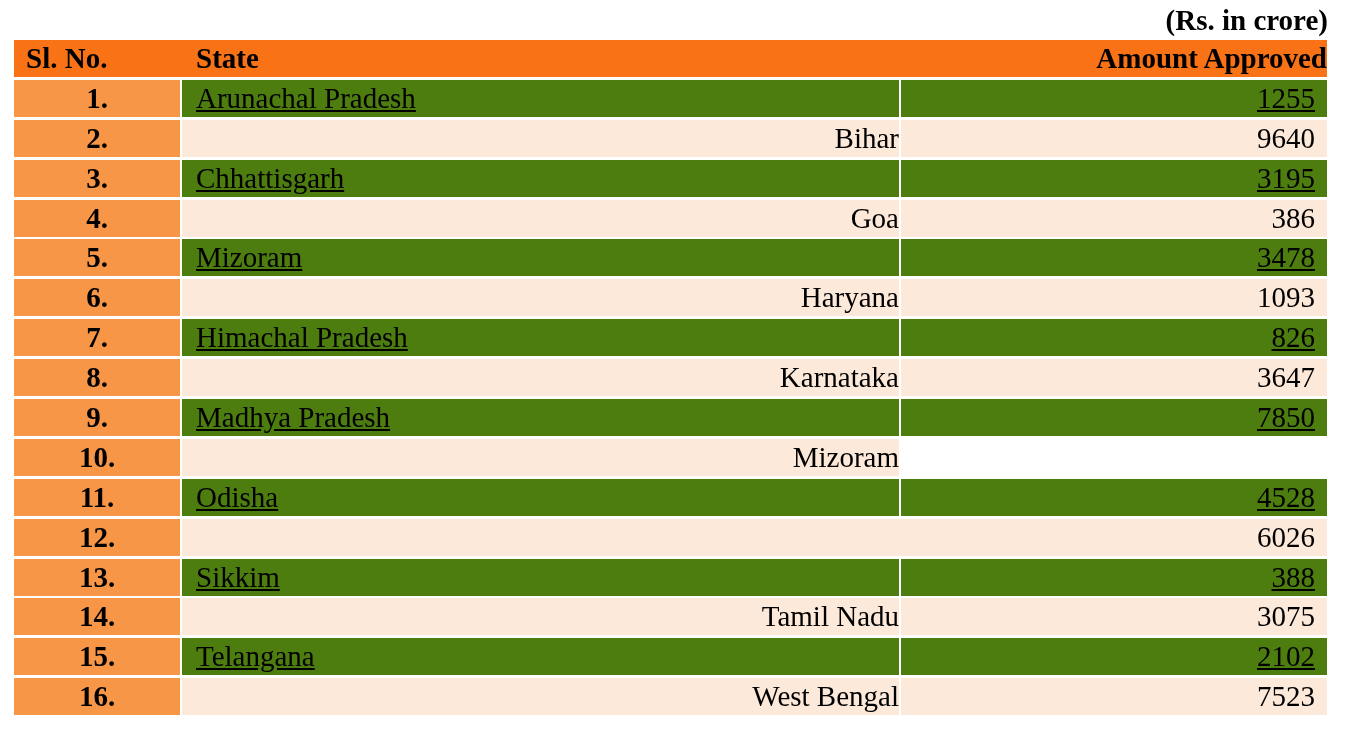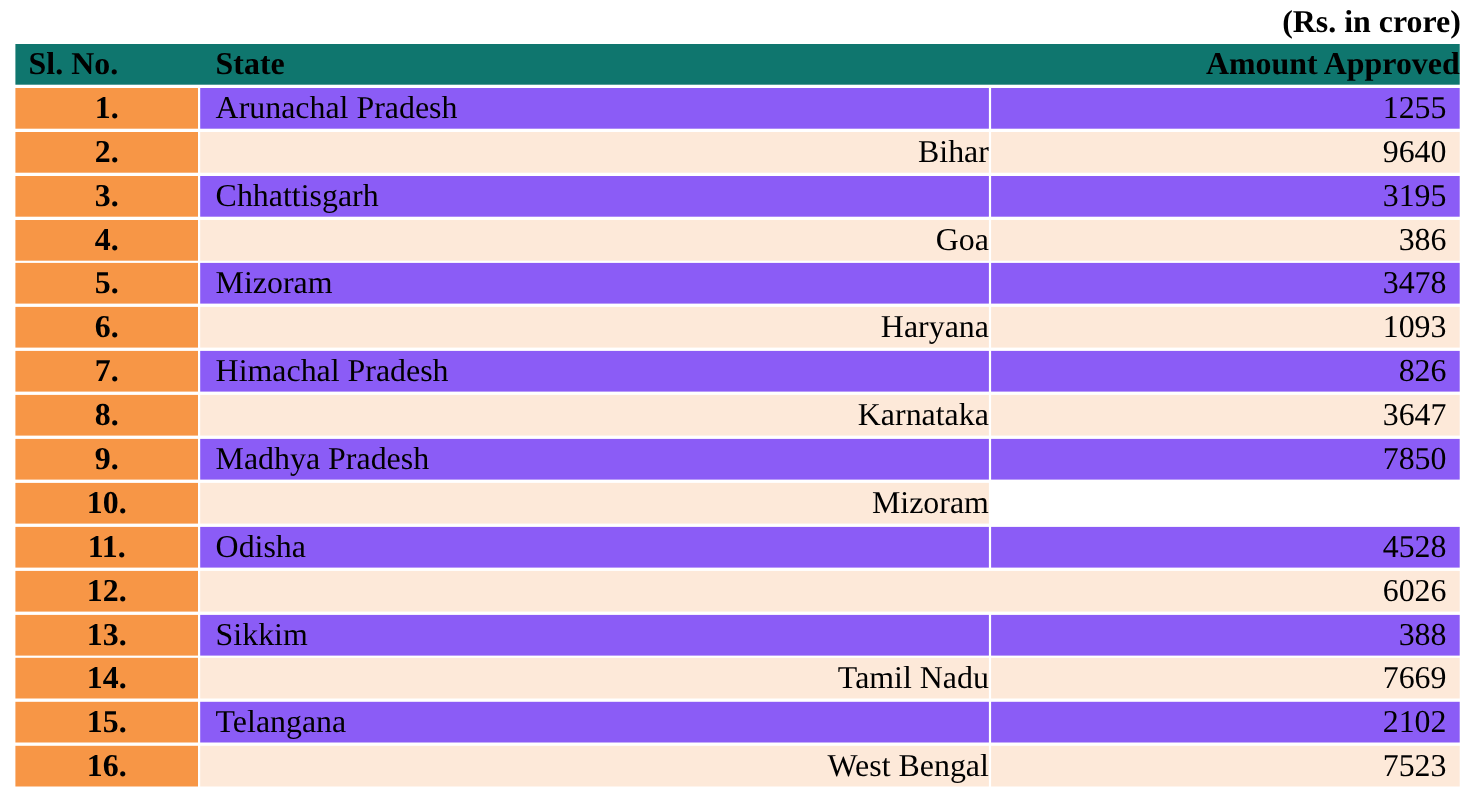--- a/index.html
+++ b/index.html
@@ -27,21 +27,21 @@
   }
   .table {
     position: absolute;
     left: 14px;
     top: 40px;
     width: 1313px;
   }
   .header {
     display: flex;
     height: 37px;
-    background: #0f766e;
+    background: #f97316;
     align-items: center;
     font-weight: bold;
     font-size: 29px;
   }
   .header .c1 { width: 166px; padding-left: 12px; box-sizing: border-box; }
   .header .c2 { width: 719px; padding-left: 16px; box-sizing: border-box; }
   .header .c3 { flex: 1; padding-left: 15px; box-sizing: border-box; text-align: right; }
   .row {
     display: flex;
     height: 37px;
@@ -63,21 +63,21 @@
     line-height: 37px;
   }
   .row .c3 {
     flex: 1;
     margin-left: 2px;
     text-align: right;
     padding-right: 12px;
     box-sizing: border-box;
     line-height: 37px;
   }
-  .row.odd .c2, .row.odd .c3 { background: #8b5cf6; }
+  .row.odd .c2, .row.odd .c3 { background: #4d7c0f; text-decoration: underline; }
   .row.even .c2, .row.even .c3 { background: #fde9d9; text-align: right; }
 </style>
 </head>
 <body>
 
 <div class="page">
   <div class="unit-note">(Rs. in crore)</div>
 
   <div class="table">
     <div class="header">
@@ -145,21 +145,21 @@
       <div class="c3">6026</div>
     </div>
     <div class="row odd">
       <div class="c1">13.</div>
       <div class="c2">Sikkim</div>
       <div class="c3">388</div>
     </div>
     <div class="row even">
       <div class="c1">14.</div>
       <div class="c2">Tamil Nadu</div>
-      <div class="c3">7669</div>
+      <div class="c3">3075</div>
     </div>
     <div class="row odd">
       <div class="c1">15.</div>
       <div class="c2">Telangana</div>
       <div class="c3">2102</div>
     </div>
     <div class="row even">
       <div class="c1">16.</div>
       <div class="c2">West Bengal</div>
       <div class="c3">7523</div>

